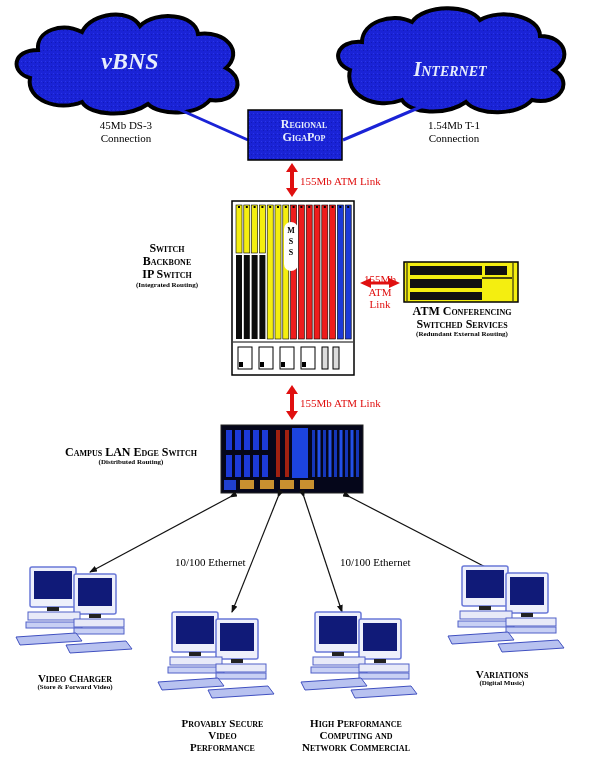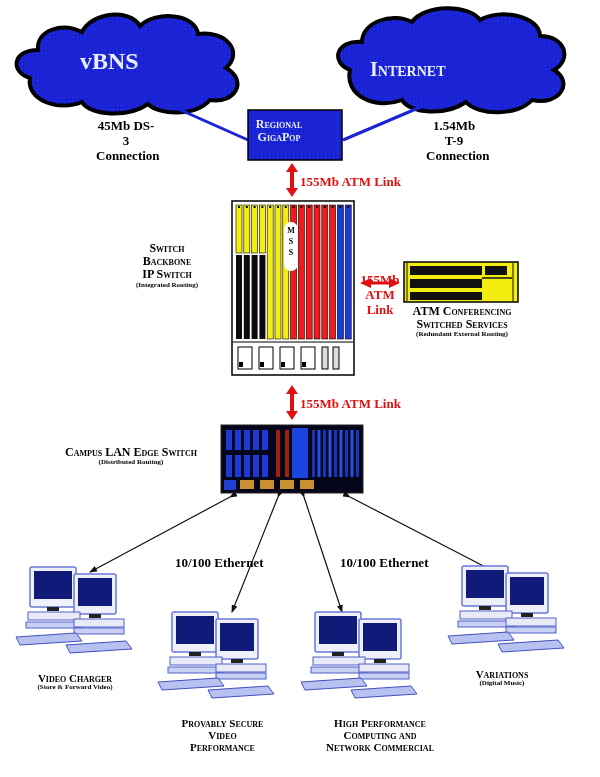--- a/index.html
+++ b/index.html
@@ -2,23 +2,23 @@
 <html><head>
 <meta charset="utf-8">
 <style>
   html, body { margin: 0; padding: 0; background: #fff; }
   body { width: 600px; height: 777px; position: relative; overflow: hidden; font-family: "Liberation Serif", "DejaVu Serif", serif; color: #000; }
   .abs { position: absolute; }
   svg.base { position: absolute; left: 0; top: 0; }
   .sc { font-variant: small-caps; font-weight: bold; }
   .lbl { text-align: center; line-height: 1.1; }
   .sub { font-size: 7px; font-weight: bold; font-variant: normal; display: block; }
-  .tiny { font-size: 13px; font-weight: bold; text-align: center; line-height: 1.15; }
+  .tiny { font-size: 11px; font-weight: normal; text-align: center; line-height: 1.15; }
   .red { color: #e01010; }
-  .cloudtxt { color: #e8eefc; font-weight: bold; text-align: left; }
+  .cloudtxt { color: #e8eefc; font-weight: bold; text-align: center; font-style: italic; }
 </style>
 </head>
 <body>
 
 <svg class="base" width="600" height="777" viewBox="0 0 600 777">
   <defs>
     <marker id="ahR" markerWidth="8" markerHeight="8" refX="6" refY="4" orient="auto" markerUnits="userSpaceOnUse">
       <path d="M0,0 L8,4 L0,8 z" fill="#e01010"></path>
     </marker>
     <marker id="ahK" markerWidth="8" markerHeight="6" refX="7" refY="3" orient="auto" markerUnits="userSpaceOnUse">
@@ -254,25 +254,25 @@
 <div class="abs cloudtxt sc" style="left:370px;top:38px;width:160px;font-size:20px;line-height:1.05;">
   <br>
   <span>Internet</span>
 </div>
 
 <div class="abs tiny" style="left:96px;top:119px;width:60px;">
   <span>45Mb DS-3</span><br>
   <span>Connection</span>
 </div>
 <div class="abs tiny" style="left:426px;top:119px;width:56px;">
-  <span>1.54Mb T-9</span><br>
+  <span>1.54Mb T-1</span><br>
   <span>Connection</span>
 </div>
 
-<div class="abs lbl sc" style="left:232px;top:118px;width:94px;color:#e8eefc;font-size:12px;">
+<div class="abs lbl sc" style="left:257px;top:118px;width:94px;color:#e8eefc;font-size:12px;">
   <span>Regional</span><br>
   <span>GigaPop</span>
 </div>
 
 <div class="abs tiny red" style="left:300px;top:175px;text-align:left;">155Mb ATM Link</div>
 <div class="abs tiny red" style="left:358px;top:253px;width:44px;margin-top:20px;">
   <span>155Mb</span><br>
   <span>ATM Link</span>
 </div>
 <div class="abs tiny red" style="left:300px;top:397px;text-align:left;">155Mb ATM Link</div>
@@ -304,21 +304,21 @@
 
 <div class="abs lbl sc" style="left:20px;top:672px;width:110px;font-size:11px;">
   <span>Video Charger</span>
   <span class="sub">(Store &amp; Forward Video)</span>
 </div>
 <div class="abs lbl sc" style="left:160px;top:717px;width:125px;font-size:11px;">
   <span>Provably Secure</span><br>
   <span>Video</span><br>
   <span>Performance</span>
 </div>
-<div class="abs lbl sc" style="left:310px;top:717px;width:140px;font-size:11px;">
+<div class="abs lbl sc" style="left:286px;top:717px;width:140px;font-size:11px;">
   <span>High Performance</span><br>
   <span>Computing and</span><br>
   <span>Network Commercial</span>
 </div>
 <div class="abs lbl sc" style="left:452px;top:668px;width:100px;font-size:11px;">
   <span>Variations</span>
   <span class="sub">(Digital Music)</span>
 </div>
 
 </body></html>

